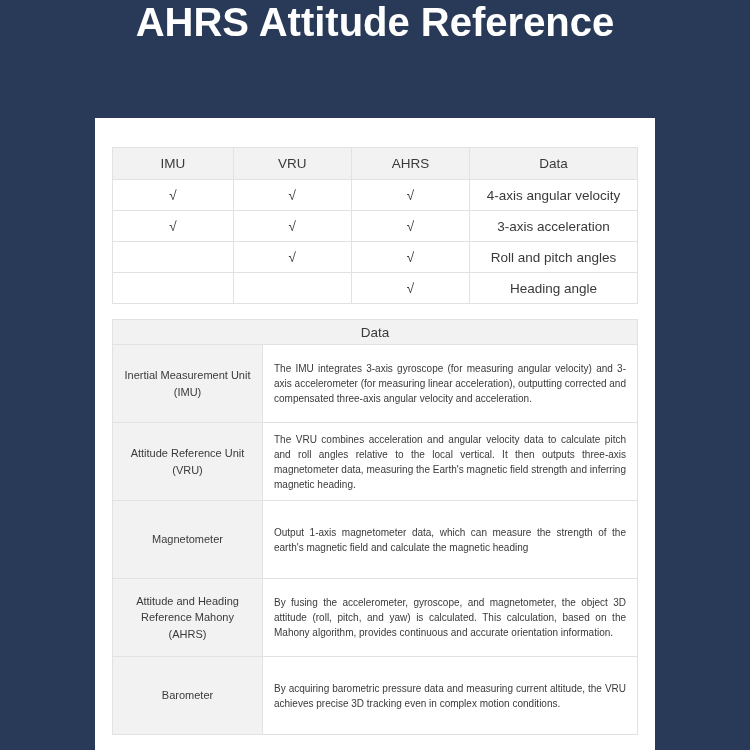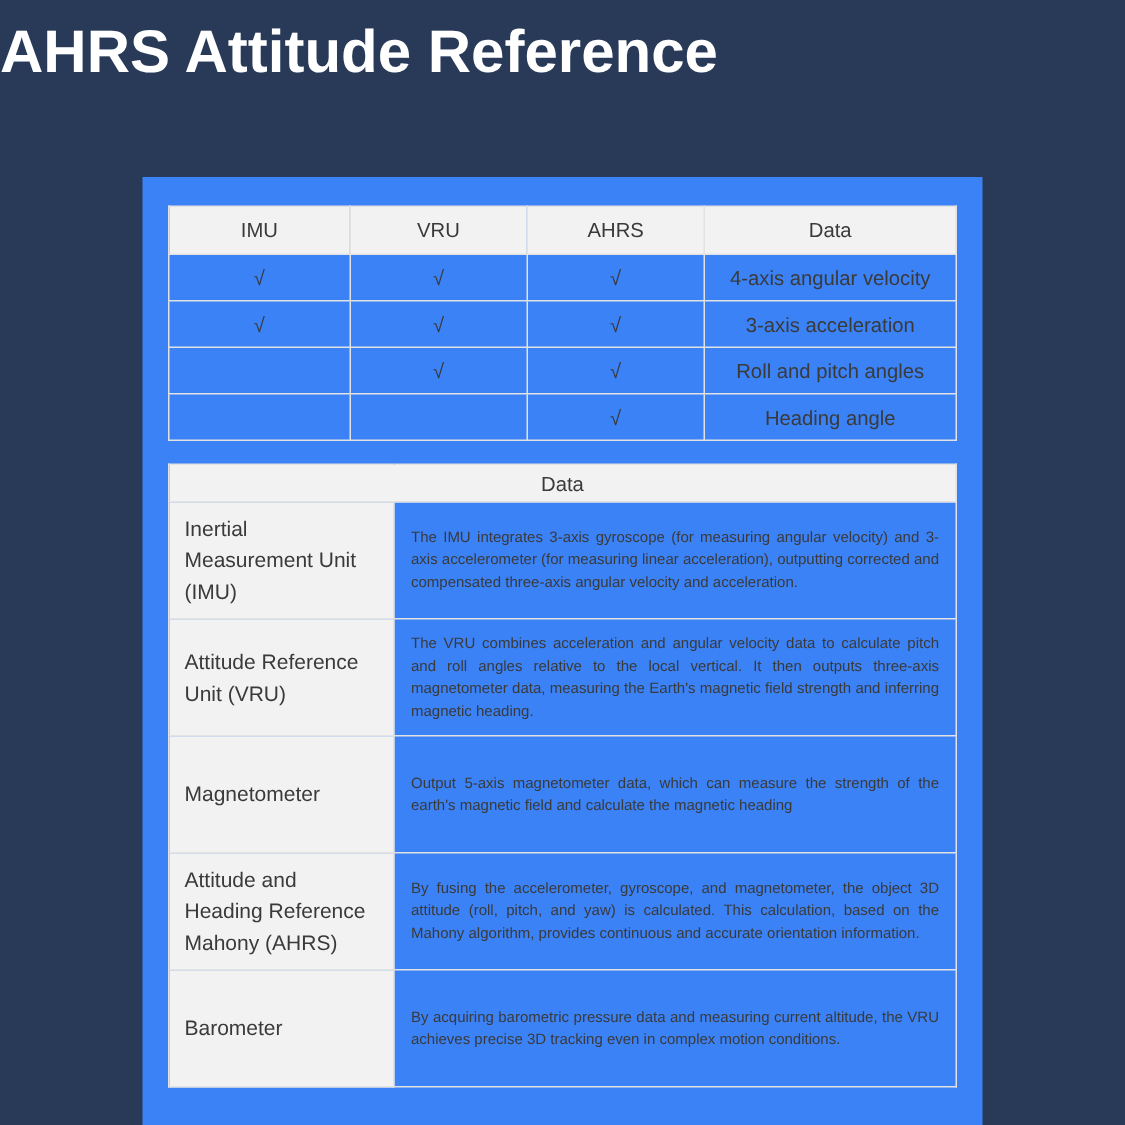--- a/index.html
+++ b/index.html
@@ -5,32 +5,31 @@
   html, body { margin: 0; padding: 0; }
   body {
     width: 750px; height: 750px;
     background: #283a58;
     font-family: "Liberation Sans", sans-serif;
     overflow: hidden;
     position: relative;
   }
   .title {
     color: #ffffff;
-    text-align: left;
+    text-align: center;
     font-weight: bold;
     font-size: 40px;
     line-height: 1.13;
-    padding-top: 13px;
   }
   .card {
     position: absolute;
     left: 95px; top: 118px;
     width: 560px; height: 632px;
-    background: #3b82f6;
-    padding: 19px 17px 0 17px;
+    background: #ffffff;
+    padding: 29px 17px 0 17px;
     box-sizing: border-box;
   }
   table {
     border-collapse: collapse;
     width: 100%;
     color: #3a3a3a;
     table-layout: fixed;
   }
   .t1 th, .t1 td {
     border: 1px solid #e2e2e2;
@@ -54,23 +53,24 @@
   }
   .t2 th {
     background: #f2f2f2;
     height: 25px;
     text-align: center;
     font-size: 13.5px;
   }
   .t2 col.c-term { width: 150px; }
   .t2 .term {
     background: #f2f2f2;
+    text-align: center;
     vertical-align: middle;
     height: 78px;
-    font-size: 14px;
+    font-size: 11px;
     line-height: 1.5;
     padding: 0 10px;
   }
   .t2 .desc {
     padding: 6px 11px;
     vertical-align: middle;
     text-align: justify;
     font-size: 10px;
     line-height: 1.5;
   }
@@ -141,21 +141,21 @@
       <tr>
         <td class="term">Inertial Measurement Unit (IMU)</td>
         <td class="desc">The IMU integrates 3-axis gyroscope (for measuring angular velocity) and 3-axis accelerometer (for measuring linear acceleration), outputting corrected and compensated three-axis angular velocity and acceleration.</td>
       </tr>
       <tr>
         <td class="term">Attitude Reference Unit (VRU)</td>
         <td class="desc">The VRU combines acceleration and angular velocity data to calculate pitch and roll angles relative to the local vertical. It then outputs three-axis magnetometer data, measuring the Earth's magnetic field strength and inferring magnetic heading.</td>
       </tr>
       <tr>
         <td class="term">Magnetometer</td>
-        <td class="desc">Output 5-axis magnetometer data, which can measure the strength of the earth's magnetic field and calculate the magnetic heading</td>
+        <td class="desc">Output 1-axis magnetometer data, which can measure the strength of the earth's magnetic field and calculate the magnetic heading</td>
       </tr>
       <tr>
         <td class="term">Attitude and Heading Reference Mahony (AHRS)</td>
         <td class="desc">By fusing the accelerometer, gyroscope, and magnetometer, the object 3D attitude (roll, pitch, and yaw) is calculated. This calculation, based on the Mahony algorithm, provides continuous and accurate orientation information.</td>
       </tr>
       <tr>
         <td class="term">Barometer</td>
         <td class="desc">By acquiring barometric pressure data and measuring current altitude, the VRU achieves precise 3D tracking even in complex motion conditions.</td>
       </tr>
     </tbody>

